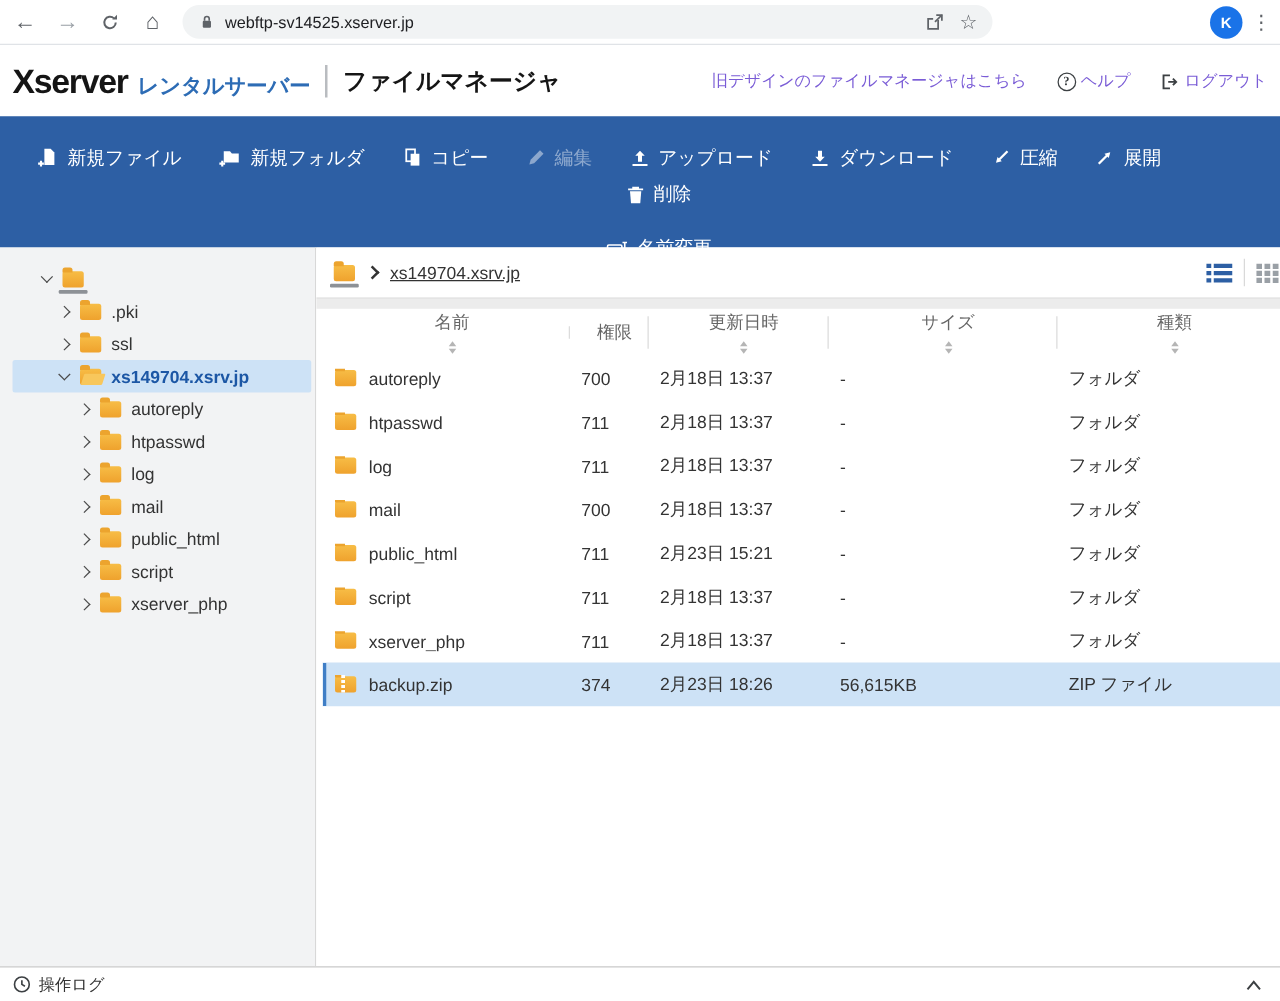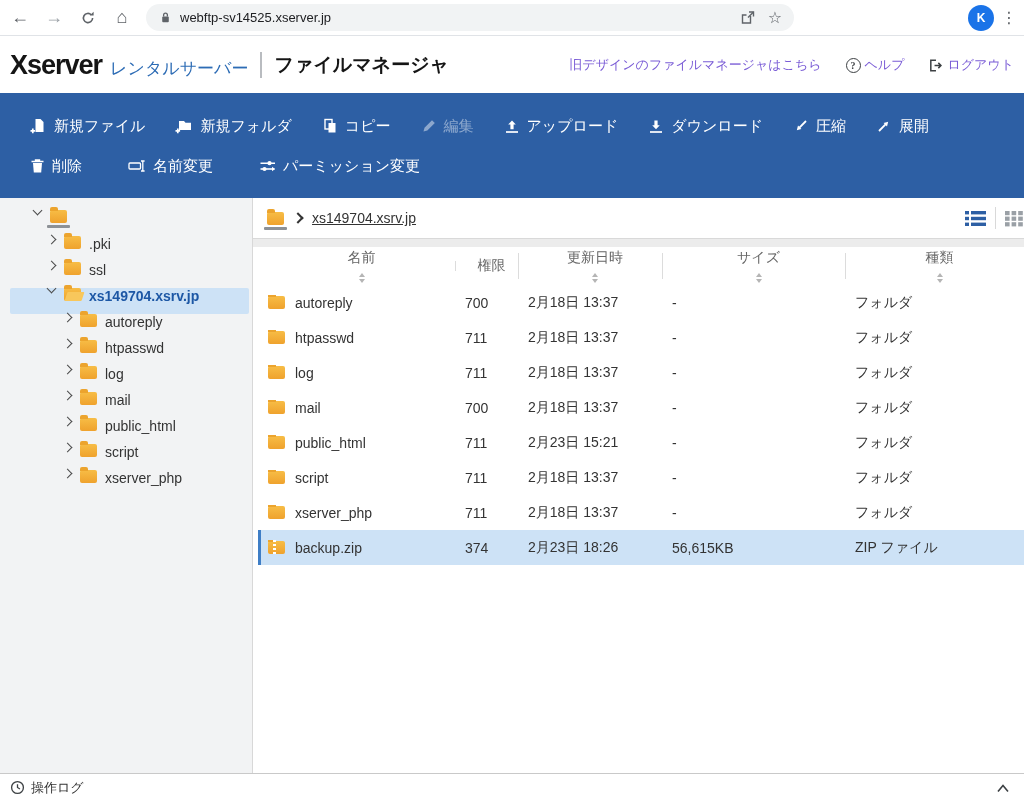--- a/index.html
+++ b/index.html
@@ -19,47 +19,47 @@
   .star { color:#5f6368; font-size:16px; }
   .avatar { position:absolute; right:30px; top:5px; width:26px; height:26px; border-radius:50%;
     background:#1a73e8; color:#fff; font-size:12px; font-weight:bold;
     display:flex; align-items:center; justify-content:center; }
   .kebab { position:absolute; right:6px; top:8px; color:#5f6368; font-size:16px; width:18px; text-align:center; }
 
   
   .appheader { position:absolute; left:0; top:37px; width:1024px; height:56px; background:#fff;
     display:flex; align-items:center; padding:12px 10px; }
   .brand1 { font-size:27px; font-weight:bold; color:#151515; letter-spacing:-1px; }
-  .brand2 { font-size:17px; font-weight:normal; color:#2d6cb5; margin-left:8px; margin-top:6px; }
+  .brand2 { font-size:17px; font-weight:bold; color:#2d6cb5; margin-left:8px; margin-top:6px; }
   .brand-sep { width:2px; height:26px; background:#b9bcc0; margin:0 12px; }
   .app-title { font-size:19px; font-weight:bold; color:#151515; }
   .header-links { margin-left:auto; display:flex; align-items:center; gap:24px;font-family:Liberation Serif, serif; }
   .hlink { font-size:13px; color:#7a5cd6; text-decoration:none; display:flex; align-items:center;
     gap:4px; white-space:nowrap; cursor:pointer; }
   .qmark { width:15px; height:15px; border:1.4px solid #3c4043; border-radius:50%; color:#3c4043;
     font-size:10px; font-weight:bold; display:flex; align-items:center; justify-content:center; }
 
   
   .toolbar { position:absolute; left:0; top:93px; width:1024px; height:105px; background:#2d5fa4;
     padding:13px 0 0 30px; }
   .tb-row { display:flex; align-items:center; height:40px; gap:30px; }
-  .tb-row2 { gap:46px; }
+  .tb-row2 { gap:24px;flex-direction:column; }
   .tb-btn { display:flex; align-items:center; gap:7px; color:#fff; font-size:15px;
     white-space:nowrap; cursor:pointer; }
   .tb-btn svg { flex:none; }
   .tb-btn.disabled { opacity:.45; cursor:default; }
 
   
   .content { position:absolute; left:0; top:198px; width:1024px; height:575px; display:flex; }
   .sidebar { width:253px; height:100%; background:#f2f3f4; border-right:1px solid #d8d8d8;
     padding-top:12px; overflow:hidden; }
   .main { flex:1; height:100%; background:#fff; display:flex; flex-direction:column; overflow:hidden; }
 
   
-  .tree-item { height:26px; display:flex; align-items:flex-start; margin:0 3px 0 10px;
+  .tree-item { height:26px; display:flex; align-items:center; margin:0 3px 0 10px;
     font-size:14px; color:#333; cursor:pointer; border-radius:2px; }
   .tree-item.level-0 { padding-left:20px; }
   .tree-item.level-1 { padding-left:34px; }
   .tree-item.level-2 { padding-left:50px; }
   .tree-item.selected { background:#cde2f6; }
   .tree-item.selected .tlabel { color:#1c57a5; font-weight:bold; }
   .chev { width:14px; display:flex; align-items:center; justify-content:center; flex:none; }
   .chev::before { content:""; display:block; width:6px; height:6px;
     border-right:1.8px solid #4a4a4a; border-bottom:1.8px solid #4a4a4a; }
   .chev.chevron-right::before { transform:rotate(-45deg); }

